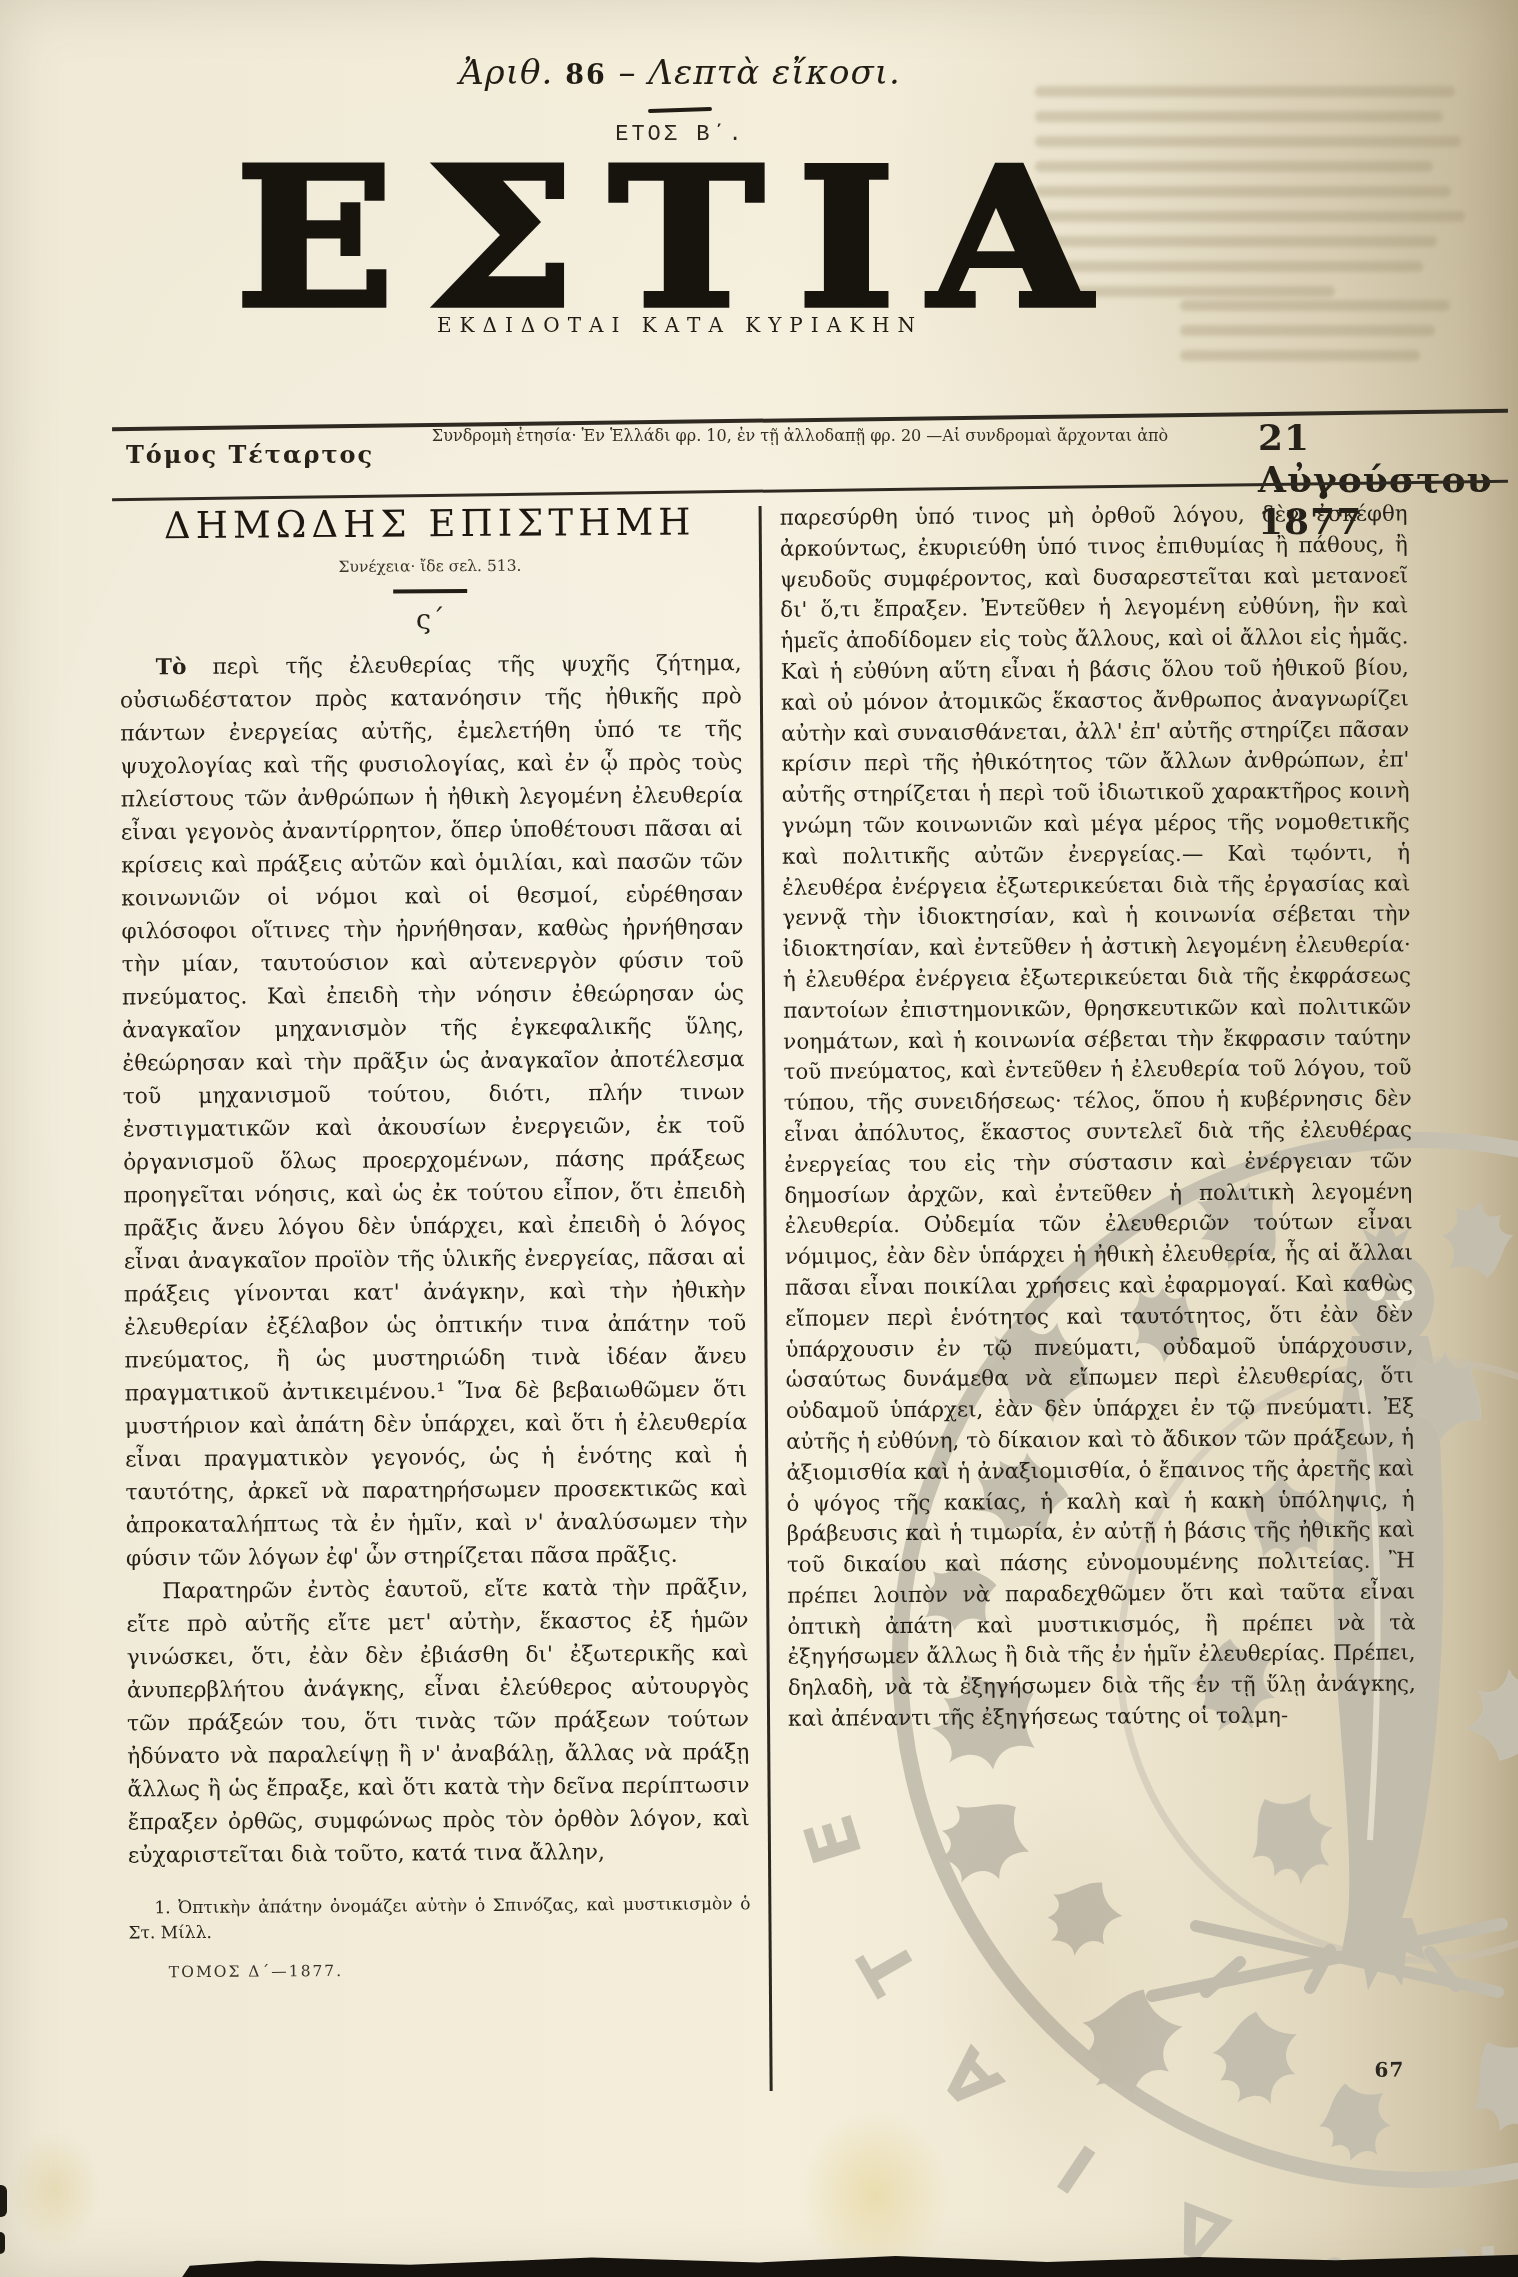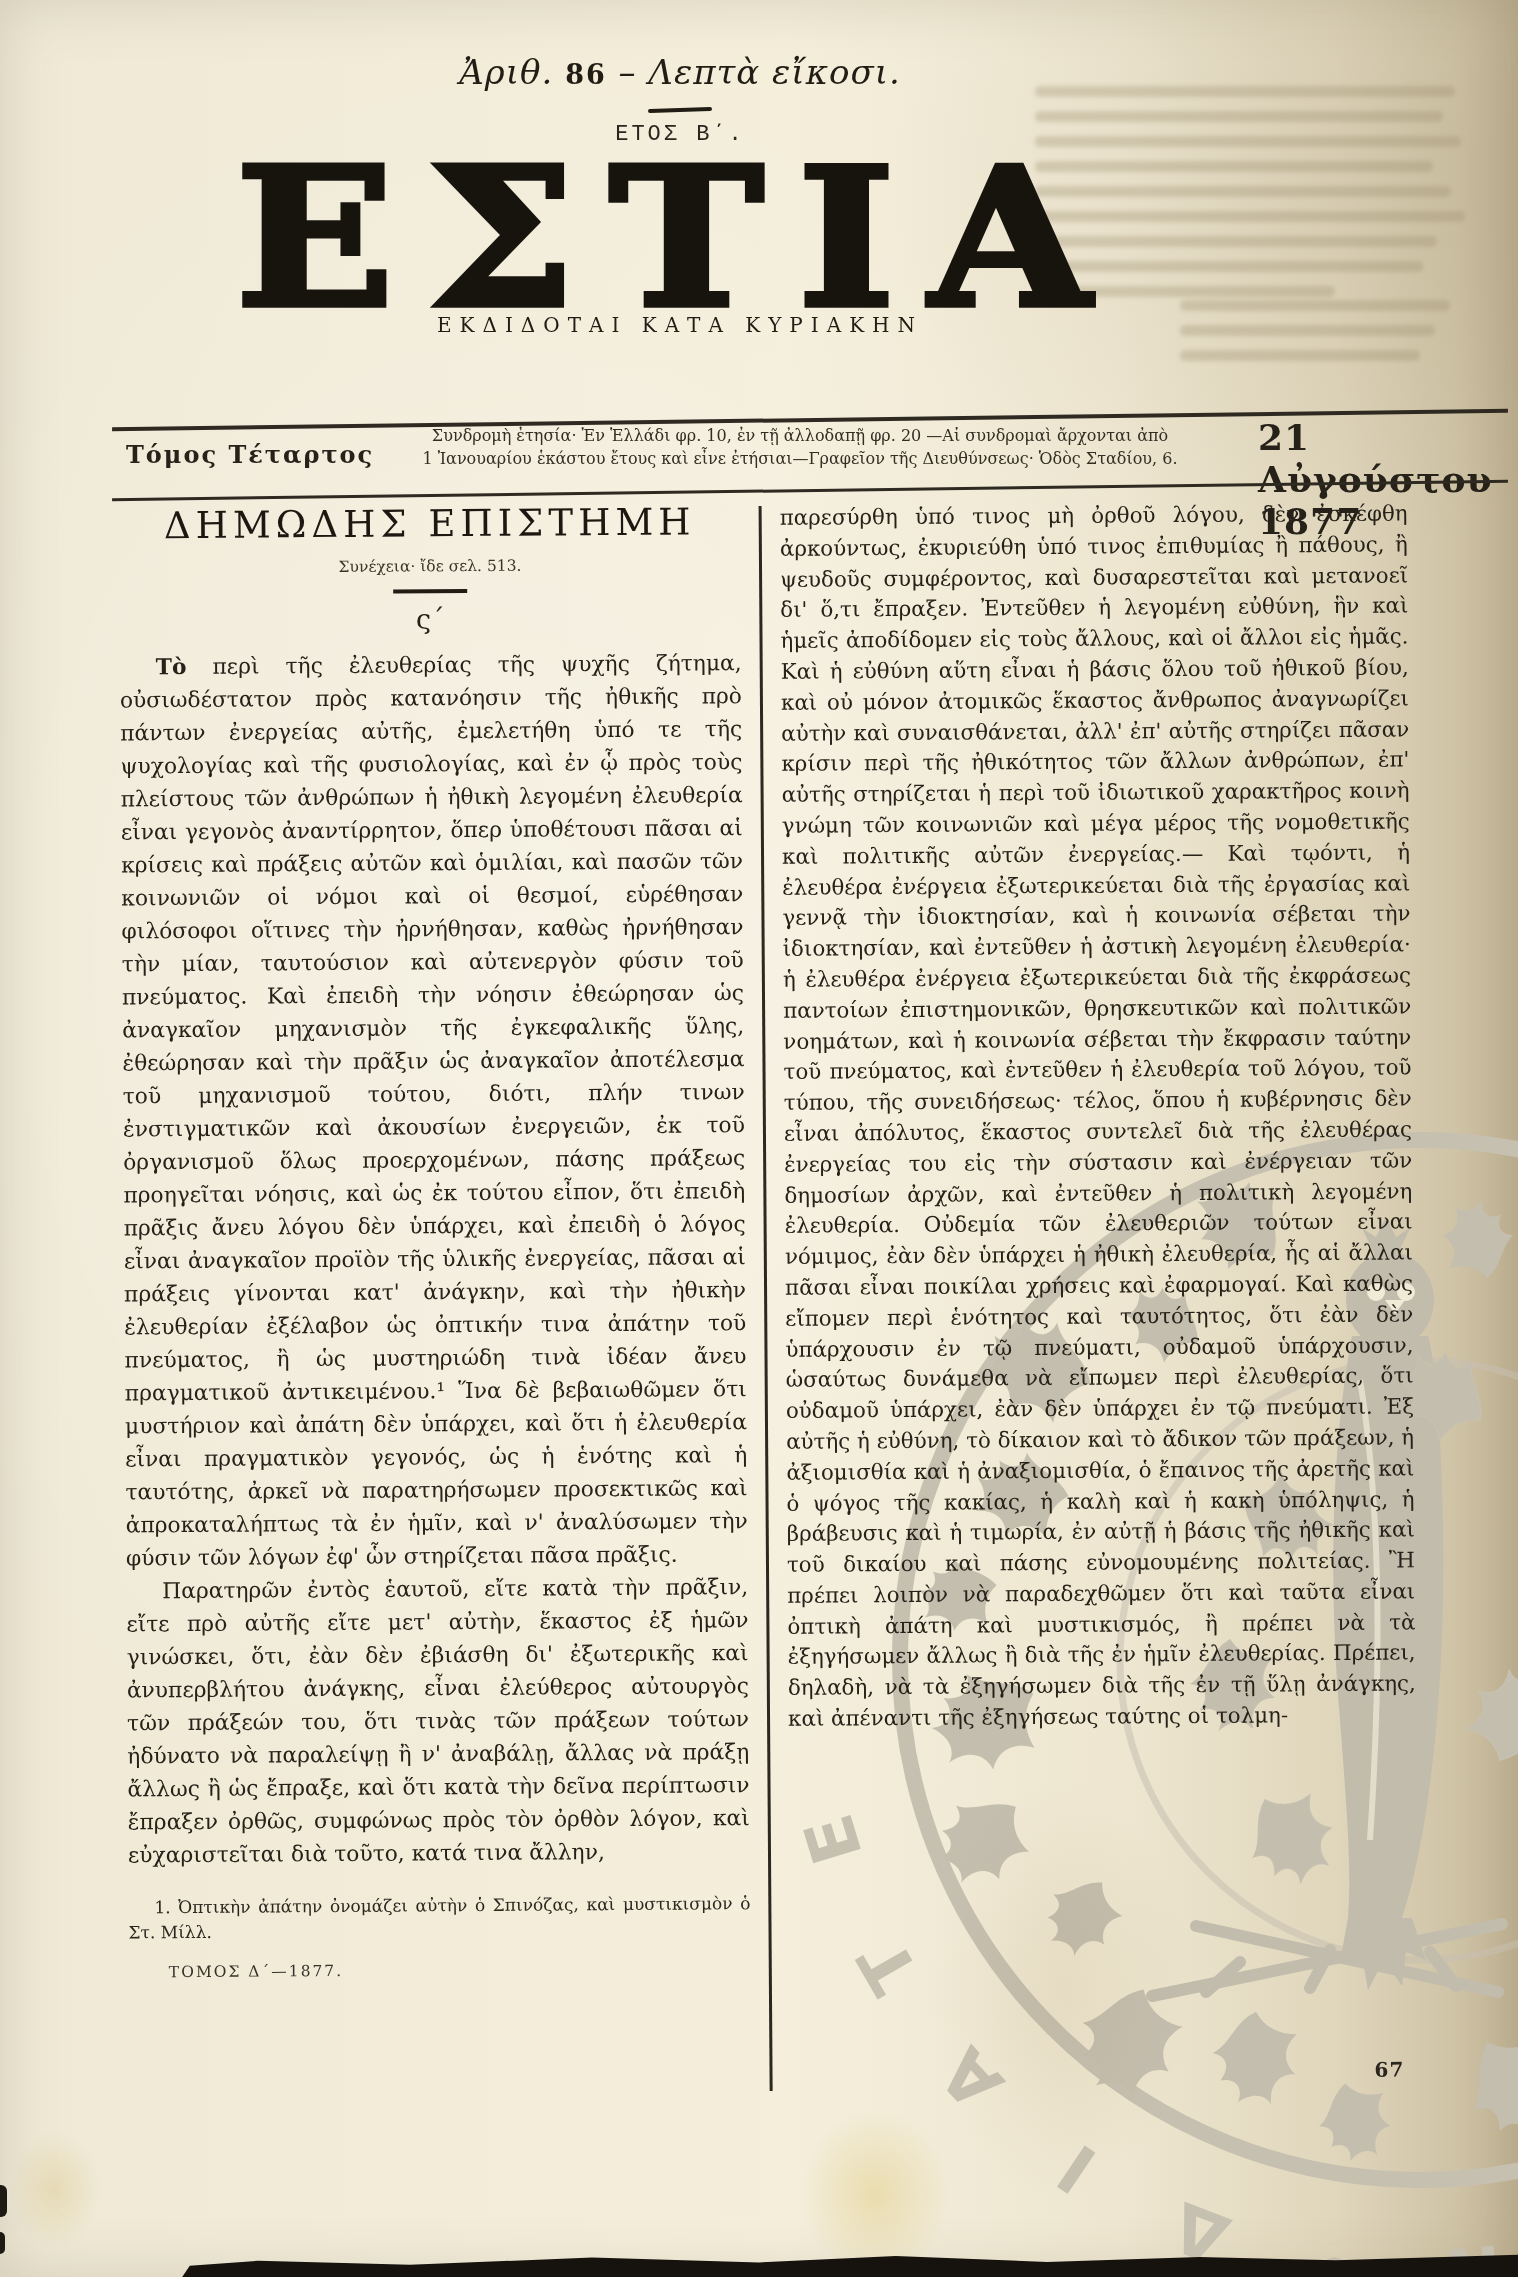--- a/index.html
+++ b/index.html
@@ -153,21 +153,20 @@
     <div class="mini-rule"></div>
     <div class="year-line">ΕΤΟΣ Β΄.</div>
     <div class="masthead">ΕΣΤΙΑ</div>
     <div class="weekly-line">ΕΚΔΙΔΟΤΑΙ ΚΑΤΑ ΚΥΡΙΑΚΗΝ</div>
   </div>
 
   <div class="abs rule r1"></div>
   <div class="abs volume-label">Τόμος Τέταρτος</div>
   <div class="abs subscription">
     <div>Συνδρομὴ ἐτησία· Ἐν Ἑλλάδι φρ. 10, ἐν τῇ ἀλλοδαπῇ φρ. 20 —Αἱ συνδρομαὶ ἄρχονται ἀπὸ</div>
-    <div>1 Ἰανουαρίου ἑκάστου ἔτους καὶ εἶνε ἐτήσιαι—Γραφεῖον τῆς Διευθύνσεως· Ὁδὸς Σταδίου, 6.</div>
   </div>
   <div class="abs date-label">21 Αὐγούστου 1877</div>
   <div class="abs rule r2"></div>
 
   <div class="abs content">
     <div class="abs col-divider"></div>
 
     <div class="abs col-left">
       <div class="art-title">ΔΗΜΩΔΗΣ ΕΠΙΣΤΗΜΗ</div>
       <div class="art-sub">Συνέχεια· ἴδε σελ. 513.</div>

